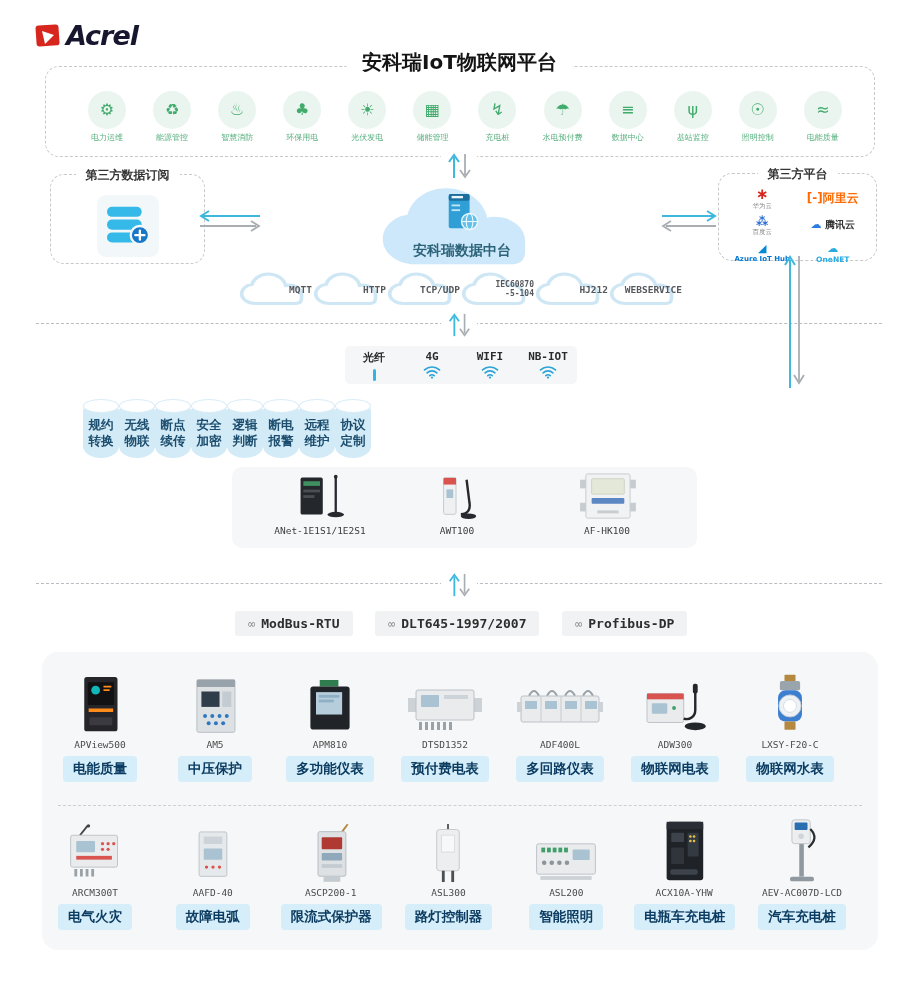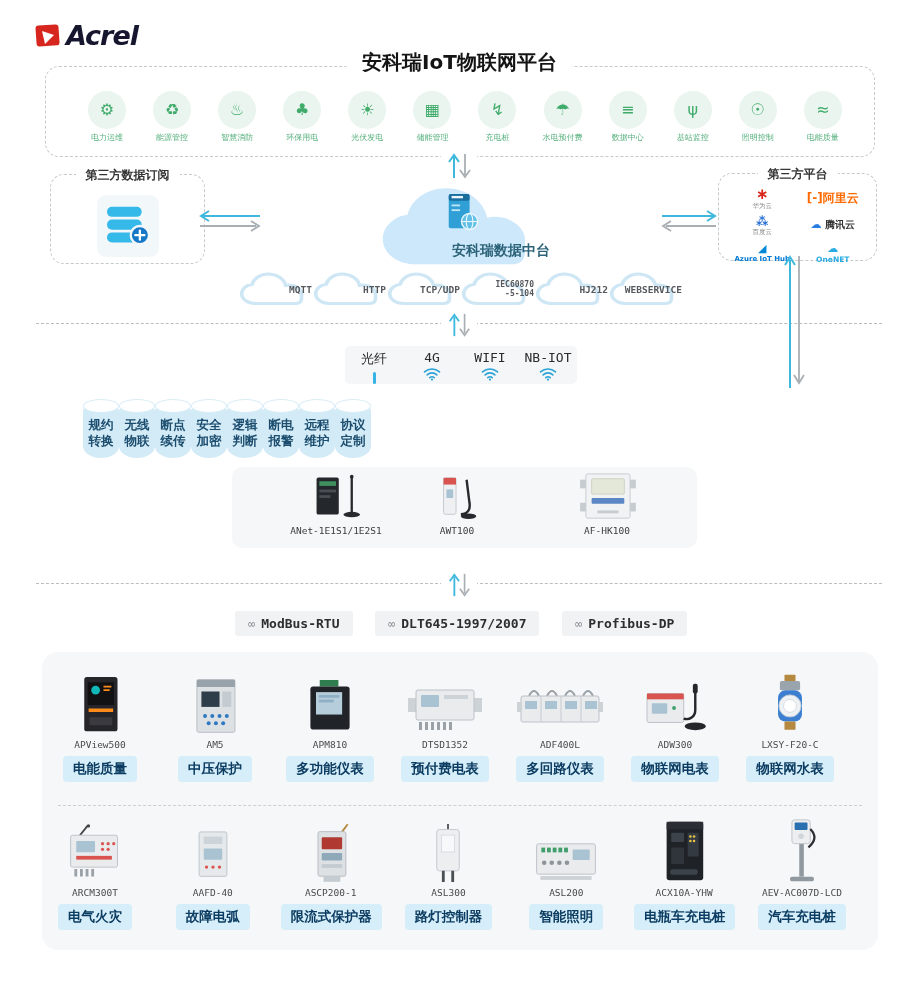--- a/index.html
+++ b/index.html
@@ -34,21 +34,21 @@
 
   
   .leftbox{left:50px;top:174px;width:155px;height:90px}
   .db-tile{position:absolute;left:50%;top:20px;transform:translateX(-50%);width:62px;height:62px;
     background:#f2f7fa;border-radius:9px;display:flex;align-items:center;justify-content:center}
 
   
   .bigcloud{position:absolute;left:374px;top:183px;width:176px;height:88px}
   .bigcloud .cloudbg{position:absolute;left:0;top:0;width:100%;height:100%}
   .server-ic{position:absolute;left:50%;top:10px;transform:translateX(-50%)}
-  .bigcloud-label{position:absolute;left:0;right:0;bottom:11px;text-align:right;
+  .bigcloud-label{position:absolute;left:0;right:0;bottom:11px;text-align:center;
     font-size:14px;font-weight:700;color:#2c6379}
 
   
   .rightbox{left:718px;top:173px;width:159px;height:88px}
   .plat-grid{position:absolute;left:8px;right:8px;top:12px;display:grid;
     grid-template-columns:1fr 1fr;row-gap:3px;justify-items:center;align-items:center}
   .plat{text-align:center;line-height:1.05}
   .pl-caption{display:block;font-size:6.5px;color:#888;margin-top:0}
   .hw-glyph{color:#d7261e;font-size:15px;font-weight:700;line-height:1}
   .ali{color:#ff6a00;font-weight:700;font-size:12px;white-space:nowrap}
@@ -68,21 +68,21 @@
     color:#55585c;font-family:"DejaVu Sans Mono",monospace;line-height:1.1}
   .pcloud-label .l2{display:block;font-size:8px}
   .pcloud-label.two{top:9px;font-size:8px}
 
   .divider{position:absolute;border-top:1px dashed #b9bcc0}
 
   
   .connbox{position:absolute;left:345px;top:346px;width:232px;height:38px;background:#f4f6f7;
     border-radius:5px;display:flex}
   .conn{flex:1;text-align:center;padding-top:4px}
-  .conn-label{font-size:13px;font-weight:400;color:#2b2b2b;font-family:"DejaVu Sans Mono",monospace}
+  .conn-label{font-size:11px;font-weight:700;color:#2b2b2b;font-family:"DejaVu Sans Mono",monospace}
   .conn-ic{margin-top:1px;height:15px;display:flex;align-items:flex-end;justify-content:center}
   .fiber-bar{width:3px;height:12px;background:#35b3e4;border-radius:2px}
 
   
   .cyls{position:absolute;left:83px;top:400px;width:775px;display:flex;justify-content:flex-start}
   .cyl{position:relative;width:36px;height:58px;background:#d2ebf7;border-radius:18px/12px}
   .cyl::before{content:"";position:absolute;top:-1px;left:0;width:36px;height:14px;border-radius:50%;
     background:#fff;border:1px solid #d9edf7;box-sizing:border-box}
   .cyl-label{position:relative;z-index:1;width:2.1em;margin:17px auto 0;font-size:12.5px;font-weight:700;
     color:#1c4d6e;text-align:center;line-height:1.3}
@@ -372,21 +372,21 @@
       </div>
     <div class="cyl">
         <div class="cyl-label">远程维护</div>
       </div>
     <div class="cyl">
         <div class="cyl-label">协议定制</div>
       </div>
   </div>
 
   <div class="gwbox">
-    <div class="gw" style="left:34px">
+    <div class="gw" style="left:18px">
       <div class="gw-img">
           <svg width="70" height="50" viewBox="0 0 70 54">
             <rect x="14" y="6" width="24" height="40" rx="2" fill="#24272b"></rect>
             <rect x="17" y="10" width="18" height="5" fill="#3f8f5f"></rect>
             <rect x="17" y="19" width="18" height="3" fill="#4a4f55"></rect>
             <rect x="17" y="25" width="12" height="3" fill="#4a4f55"></rect>
             <line x1="52" y1="44" x2="52" y2="6" stroke="#26292d" stroke-width="2.5"></line>
             <circle cx="52" cy="5" r="2" fill="#26292d"></circle>
             <ellipse cx="52" cy="46" rx="9" ry="3" fill="#26292d"></ellipse>
           </svg>

